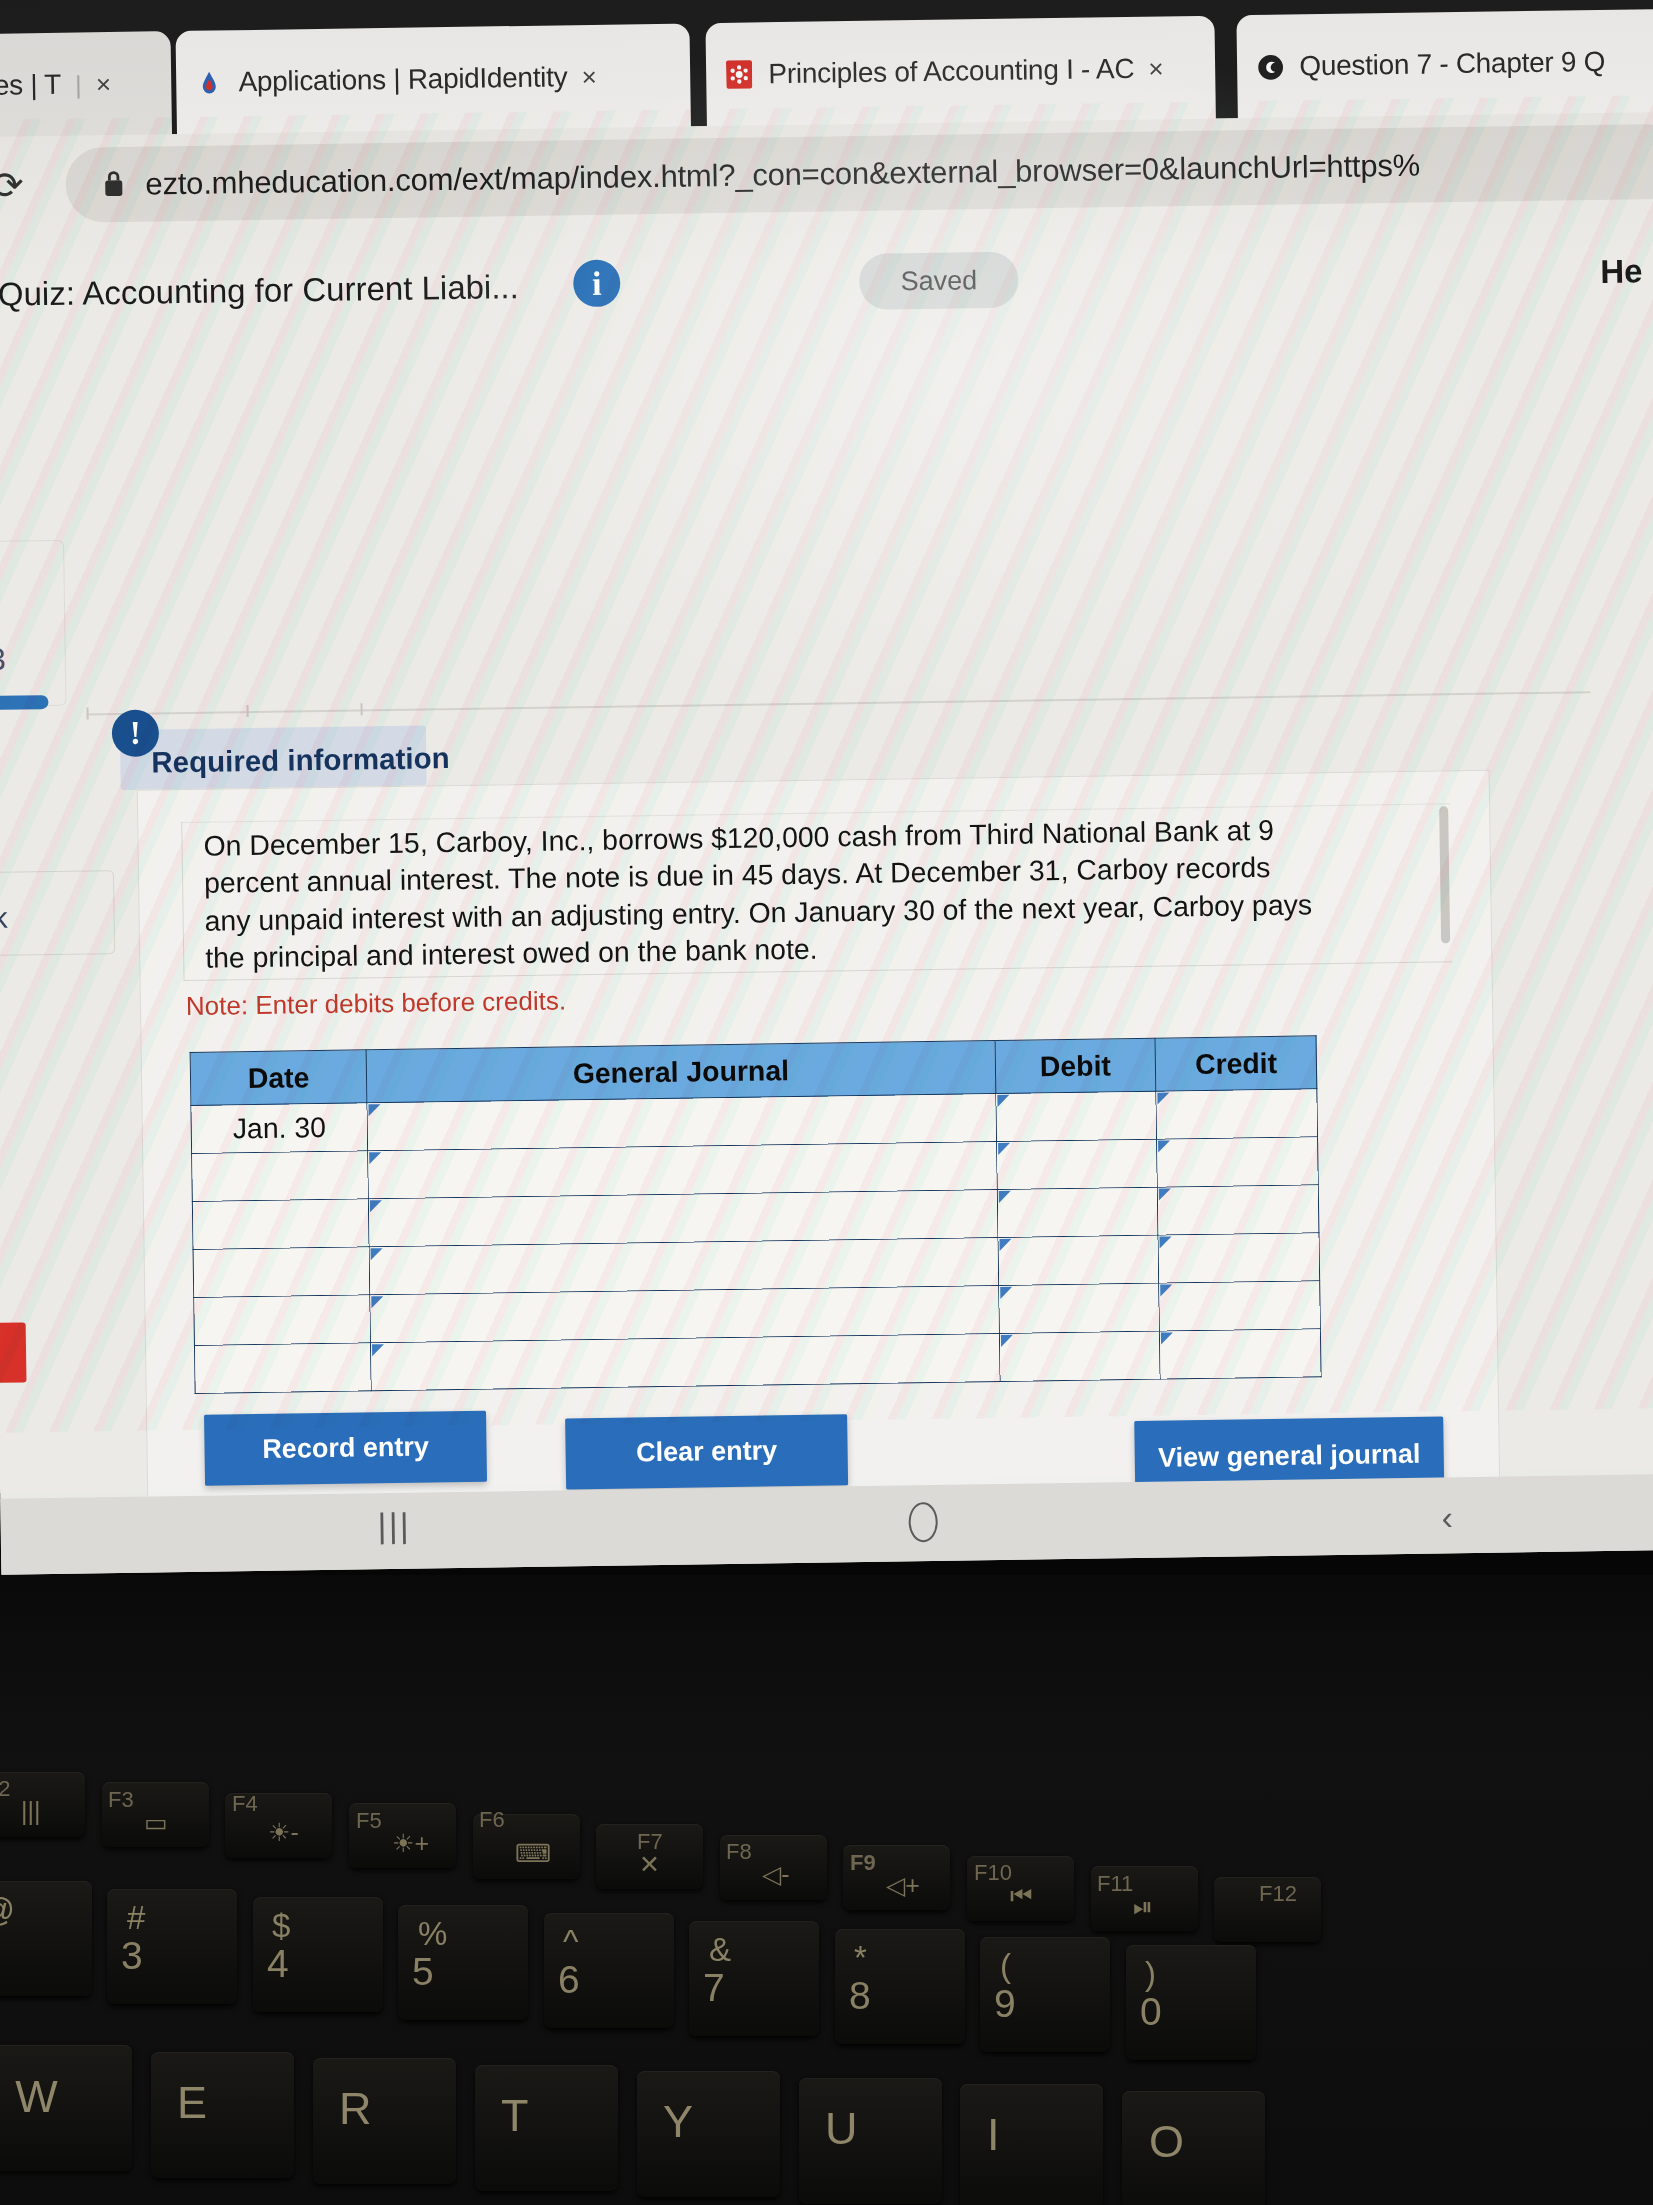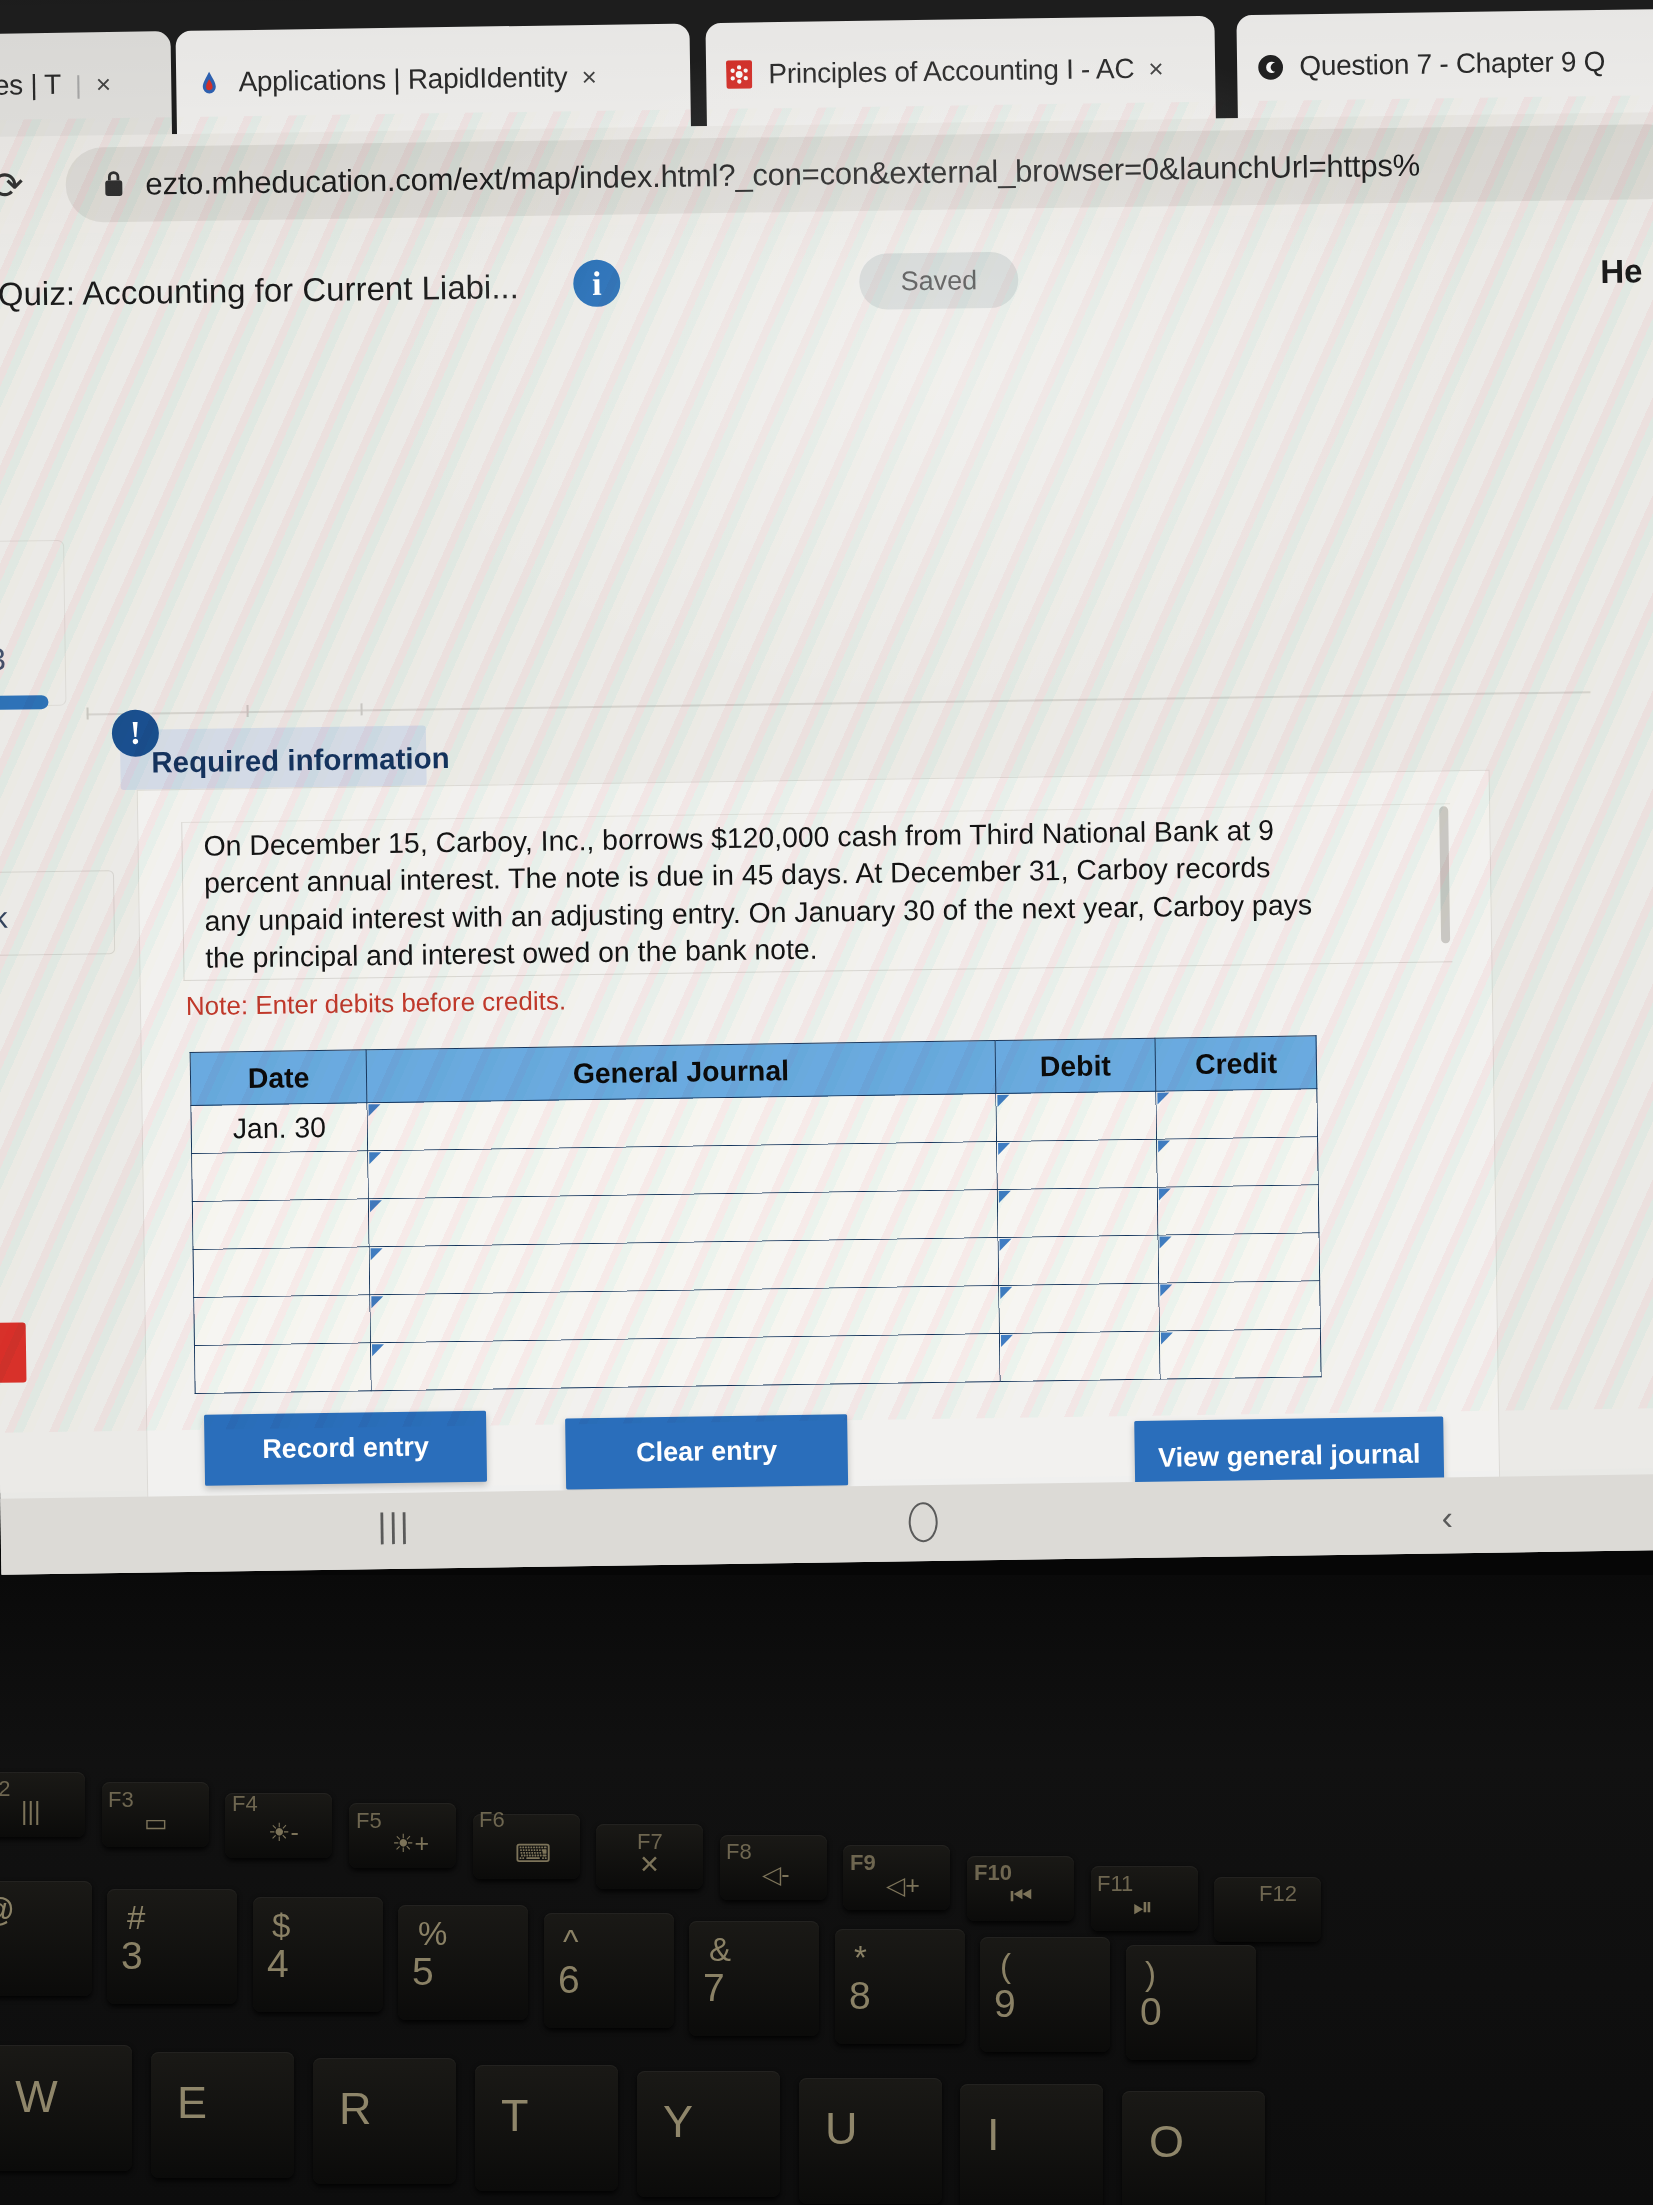--- a/index.html
+++ b/index.html
@@ -352,21 +352,21 @@
         <div class="key" style="left: 596px; top: 249px; width: 107px; height: 65px;"></div>
         <div class="klbl" style="left: 603px; top: 254px; margin-left: 34px;">F7</div>
         <div class="kglyph" style="left: 639px; top: 275px;">✕</div>
         <div class="key" style="left: 720px; top: 260px; width: 107px; height: 65px;"></div>
         <div class="klbl" style="left: 726px; top: 264px;">F8</div>
         <div class="kglyph" style="left: 762px; top: 285px;">◁-</div>
         <div class="key" style="left: 843px; top: 270px; width: 107px; height: 65px;"></div>
         <div class="klbl" style="left: 850px; top: 275px; font-weight: bold;">F9</div>
         <div class="kglyph" style="left: 886px; top: 296px;">◁+</div>
         <div class="key" style="left: 967px; top: 281px; width: 107px; height: 65px;"></div>
-        <div class="klbl" style="left: 974px; top: 285px; font-weight: bold;">F10</div>
+        <div class="klbl" style="left: 974px; top: 285px;">F10</div>
         <div class="kglyph" style="left: 1010px; top: 306px;">⏮</div>
         <div class="key" style="left: 1091px; top: 291px; width: 107px; height: 65px;"></div>
         <div class="klbl" style="left: 1097px; top: 296px;">F11</div>
         <div class="kglyph" style="left: 1133px; top: 317px;">⏯</div>
         <div class="key" style="left: 1214px; top: 302px; width: 107px; height: 65px;"></div>
         <div class="klbl" style="left: 1259px; top: 306px;">F12</div>
       </div>
 
     <div class="krow" id="numrow">
         <div class="key" style="left: -38px; top: 306px; width: 130px; height: 115px;"></div>

